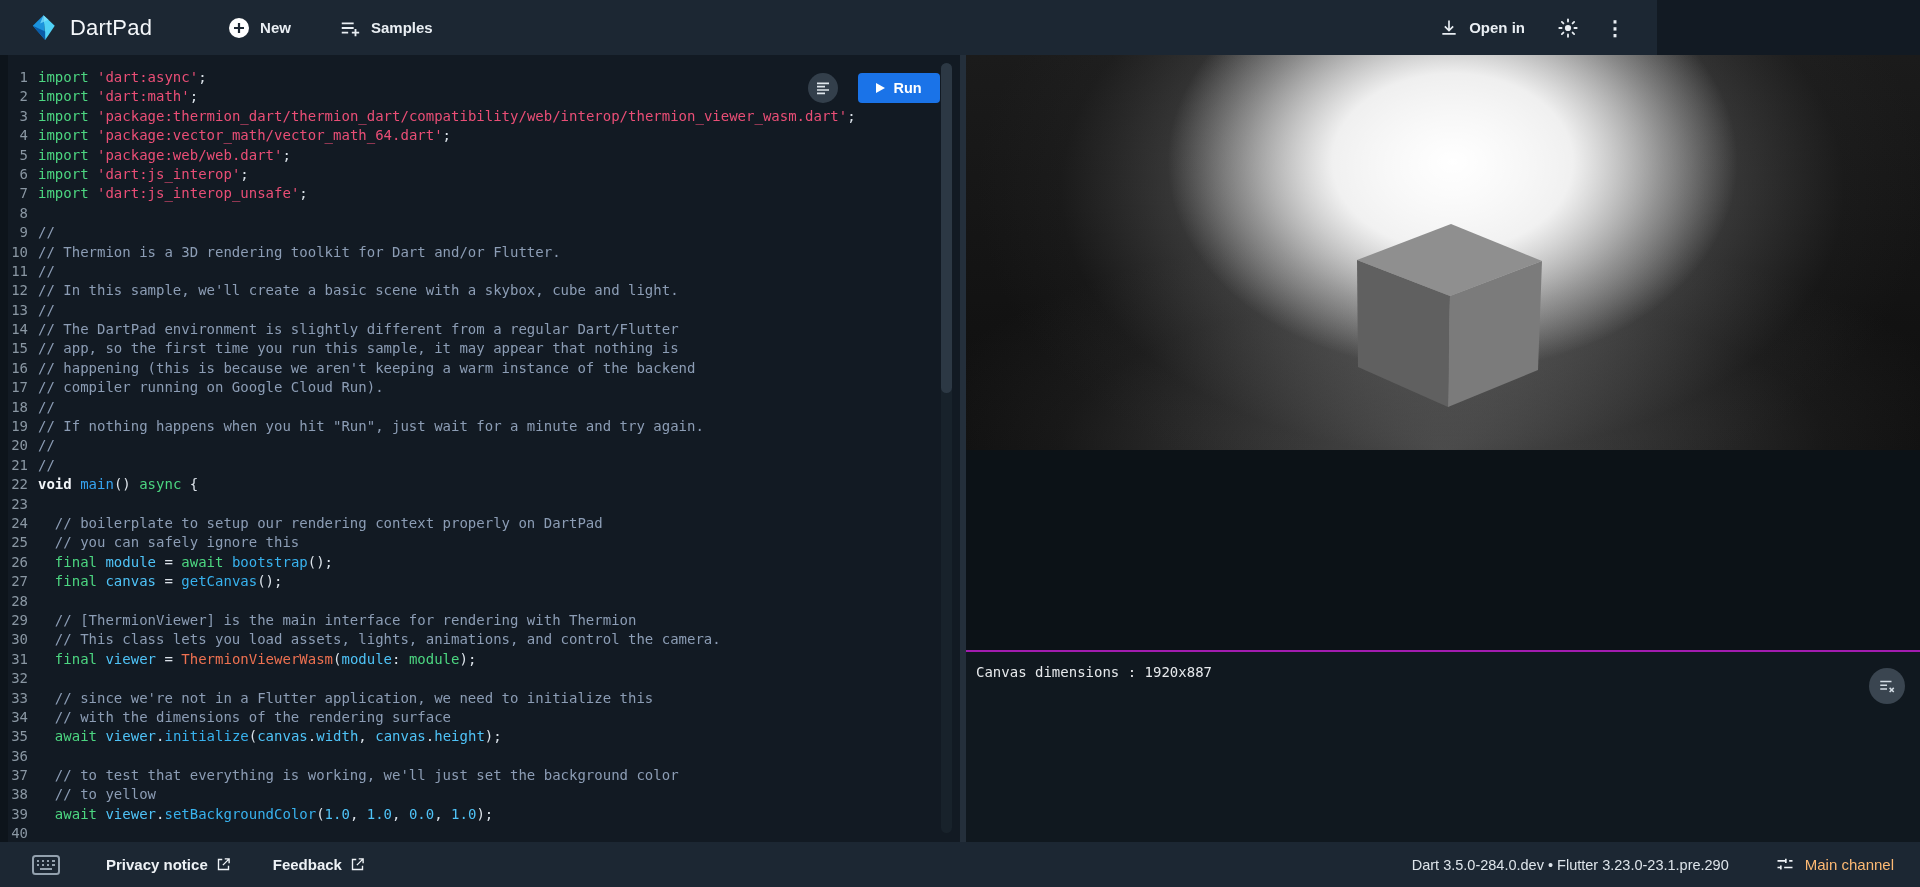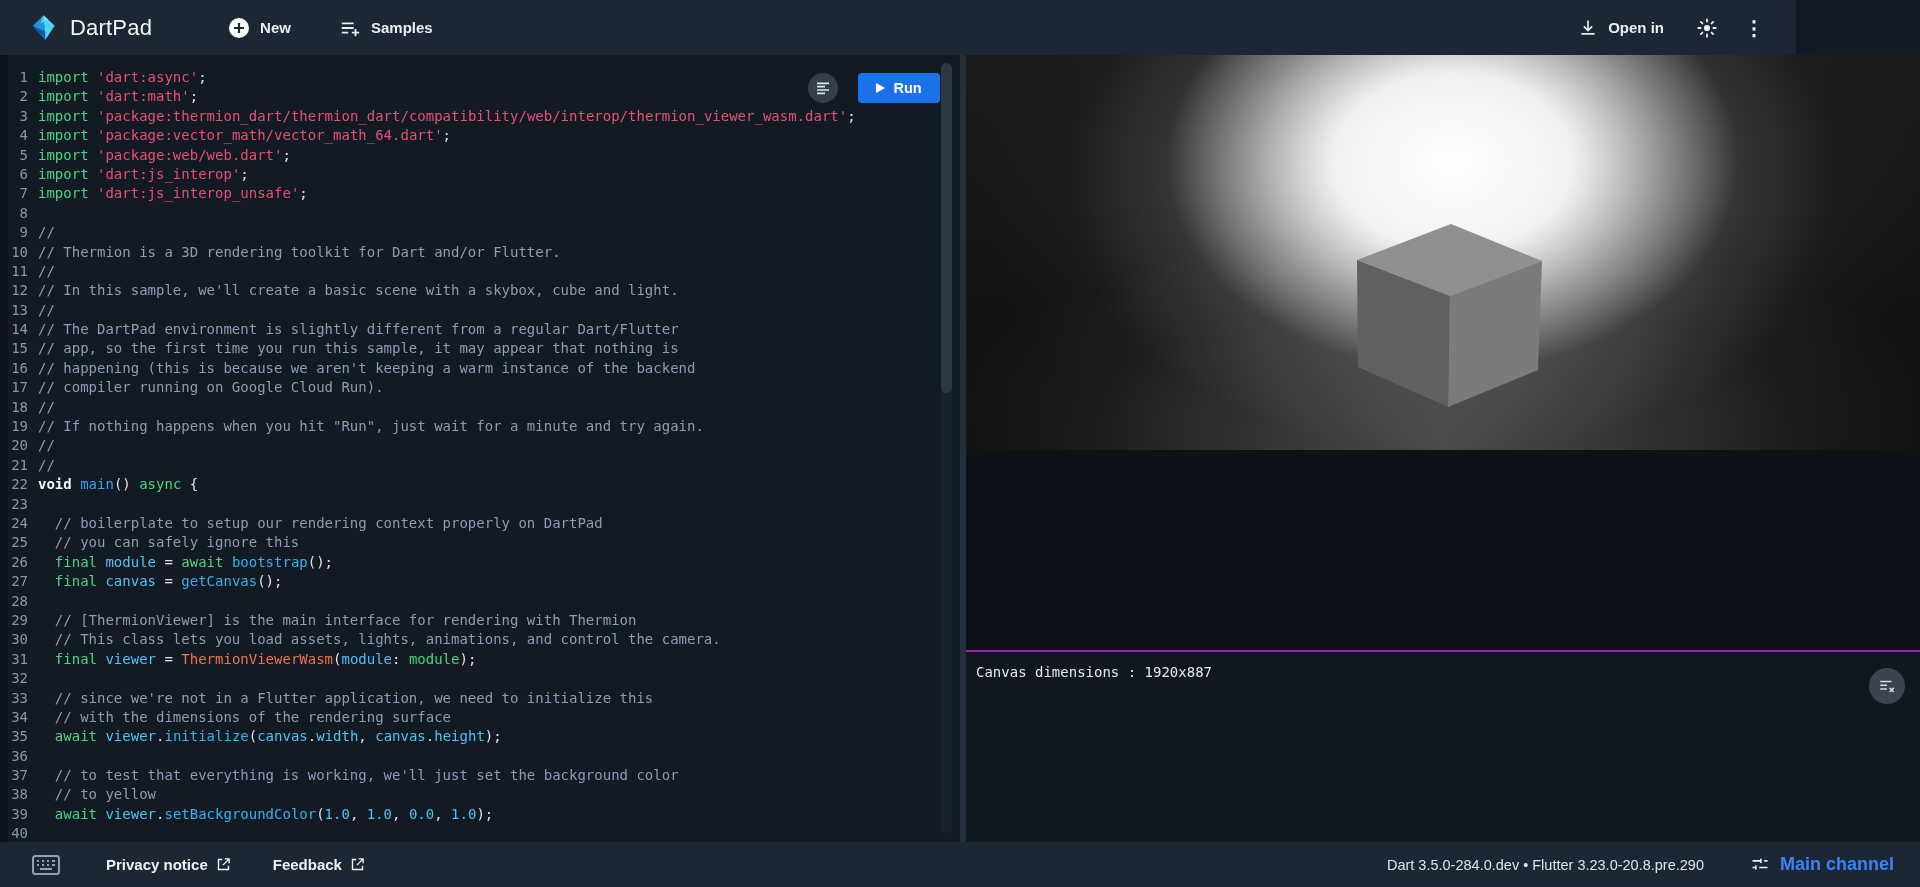--- a/index.html
+++ b/index.html
@@ -1,21 +1,21 @@
 <!DOCTYPE html>
 <html><head>
 <meta charset="utf-8">
 <style>
   * { margin:0; padding:0; box-sizing:border-box; }
   html,body { width:1920px; height:887px; overflow:hidden; background:#121a23;
               font-family:"Liberation Sans", sans-serif; }
   .app { position:relative; width:1920px; height:887px; background:#121a23; }
 
   
-  .header { position:absolute; top:0; left:0; width:1796px; height:55px;
+  .header { position:absolute; top:0; left:0; width:1657px; height:55px;
             background:#1c2733; display:flex; align-items:center; padding:0 26px 0 30px; }
   .brand { display:flex; align-items:center; }
   .brand-title { color:#f4f7fa; font-size:22px; font-weight:400; margin-left:13px; letter-spacing:.2px; }
   .hbtn { display:flex; align-items:center; gap:10px; color:#e9eef3; font-size:15px; font-weight:600;
           background:none; border:none; cursor:pointer; padding:8px 10px; border-radius:4px; }
   .hbtn.new { margin-left:66px; }
   .hbtn.samples { margin-left:28px; }
   .hspacer { flex:1; }
   .iconbtn { background:none; border:none; cursor:pointer; padding:6px; display:flex; align-items:center; }
   .dots { color:#e9eef3; font-size:20px; font-weight:700; letter-spacing:0; line-height:14px; }
@@ -70,22 +70,22 @@
                background:#3a4550; border:none; cursor:pointer; display:flex; align-items:center; justify-content:center; }
 
   
   .footer { position:absolute; left:0; bottom:0; width:1920px; height:45px; background:#1c2733;
             display:flex; align-items:center; padding:0 26px; }
   .fbtn { display:flex; align-items:center; gap:8px; background:none; border:none; cursor:pointer;
           color:#eef2f6; font-size:15px; font-weight:600; font-family:"Liberation Sans",sans-serif; }
   .fbtn.privacy { margin-left:40px; } .fbtn.feedback { margin-left:42px; }
   .fspacer { flex:1; }
   .versions { color:#dde4ea; font-size:14.5px; }
-  .channel { display:flex; align-items:center; gap:10px; margin-left:46px; color:#3b82f6;
-             font-size:18px; font-weight:700; background:none; border:none; cursor:pointer; }
+  .channel { display:flex; align-items:center; gap:10px; margin-left:46px; color:#fdba74;
+             font-size:15px; font-weight:400; background:none; border:none; cursor:pointer; }
   svg { display:block; }
 </style>
 </head>
 <body>
 
 <div class="app">
 
   <div class="header">
     <div class="brand">
       <span>
@@ -199,21 +199,21 @@
     </button>
     <button class="fbtn feedback">
       <span>Feedback</span>
       <span>
         <svg width="15" height="15" viewBox="0 0 24 24" fill="none" stroke="#eef2f6" stroke-width="2.2">
           <path d="M10 4 H4 V20 H20 V14 M14 3 H21 V10 M21 3 L11 13"></path>
         </svg>
       </span>
     </button>
     <div class="fspacer"></div>
-    <span class="versions">Dart 3.5.0-284.0.dev • Flutter 3.23.0-20.8.pre.290</span>
+    <span class="versions">Dart 3.5.0-284.0.dev • Flutter 3.23.0-23.1.pre.290</span>
     <button class="channel">
       <span>
         <svg width="20" height="20" viewBox="0 0 24 24" fill="none" stroke="#eef2f6" stroke-width="2">
           <path d="M3 7 H13 M17 7 H21 M13 4.5 V9.5 M3 15 H7 M11 15 H21 M7 12.5 V17.5"></path>
         </svg>
       </span>
       <span>Main channel</span>
     </button>
   </div>
 

